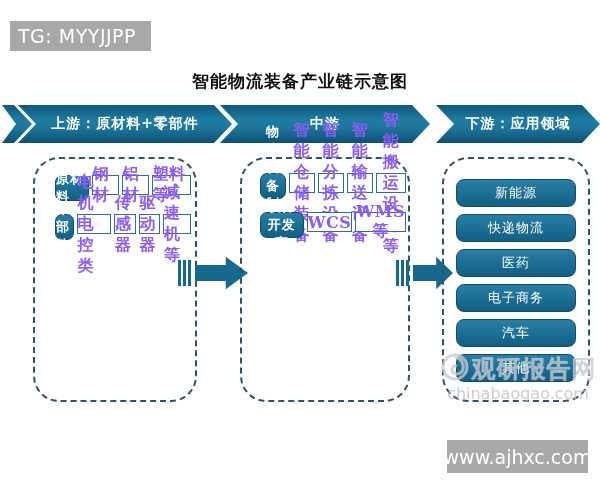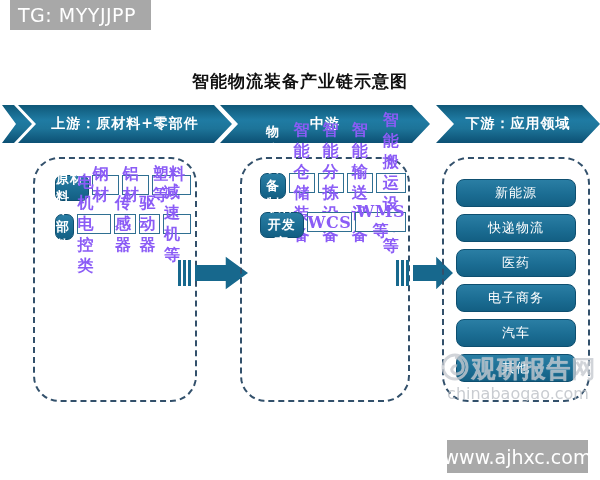--- a/index.html
+++ b/index.html
@@ -2,21 +2,21 @@
 <html><head>
 <meta charset="utf-8">
 <style>
   html,body{margin:0;padding:0;}
   .page{
     position:relative;width:600px;height:480px;background:#ffffff;overflow:hidden;
     font-family:"DejaVu Sans","Liberation Sans",sans-serif;
   }
   
   .tg-badge{
-    position:absolute;left:10px;top:0;width:141px;height:30px;
+    position:absolute;left:10px;top:21px;width:141px;height:30px;
     background:#a8a8a8;color:#ffffff;font-size:19px;line-height:30px;
     padding-left:8px;box-sizing:border-box;letter-spacing:.5px;
   }
   
   .title{
     position:absolute;left:0;top:70px;width:600px;text-align:center;
     font-family:"DejaVu Serif","Liberation Serif",serif;
     font-size:17px;font-weight:bold;color:#101010;letter-spacing:1px;
   }
   

